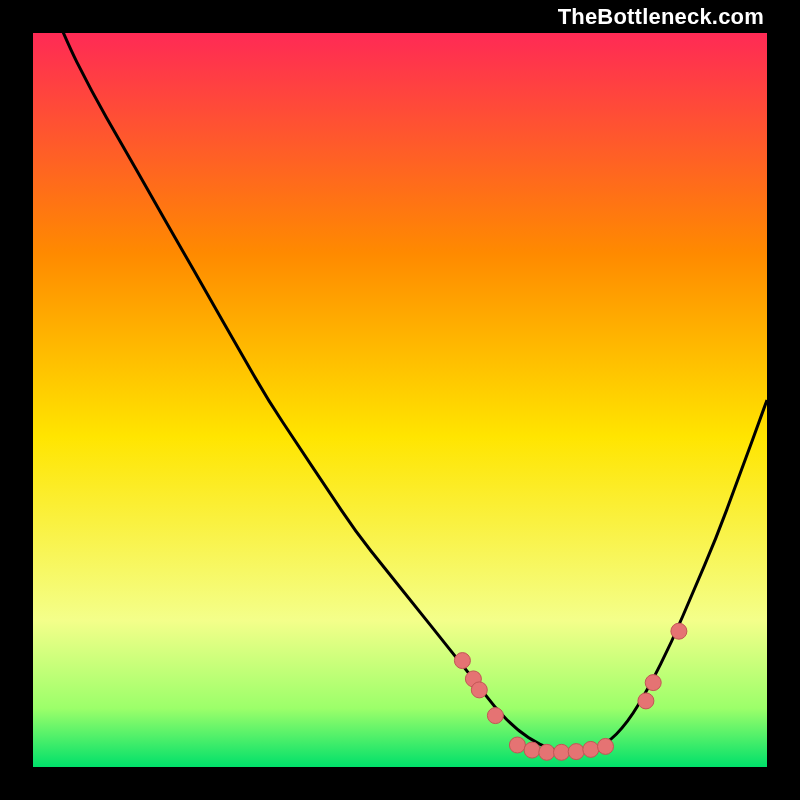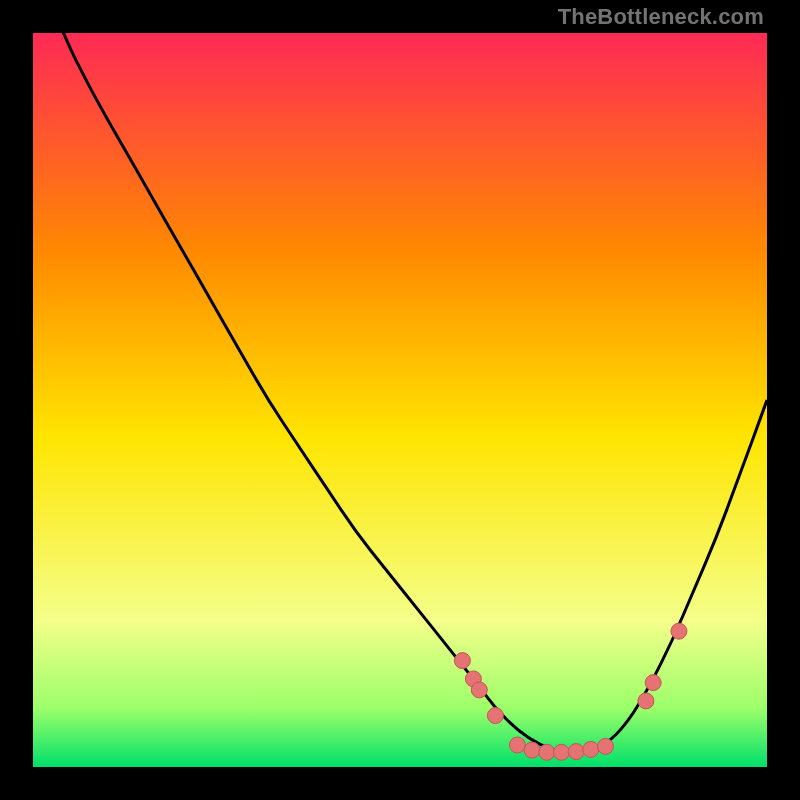--- a/index.html
+++ b/index.html
@@ -24,21 +24,21 @@
   }
   .curve-layer {
     position: absolute;
     inset: 0;
   }
   .watermark {
     position: absolute;
     top: 6px;
     right: 36px;
     font: 600 22px/1 Arial, Helvetica, sans-serif;
-    color: #737373;
+    color: #ffffff;
     letter-spacing: 0.2px;
     user-select: none;
   }
 </style>
 </head>
 <body>
 
 <div class="stage">
   <div class="watermark">TheBottleneck.com</div>
 

